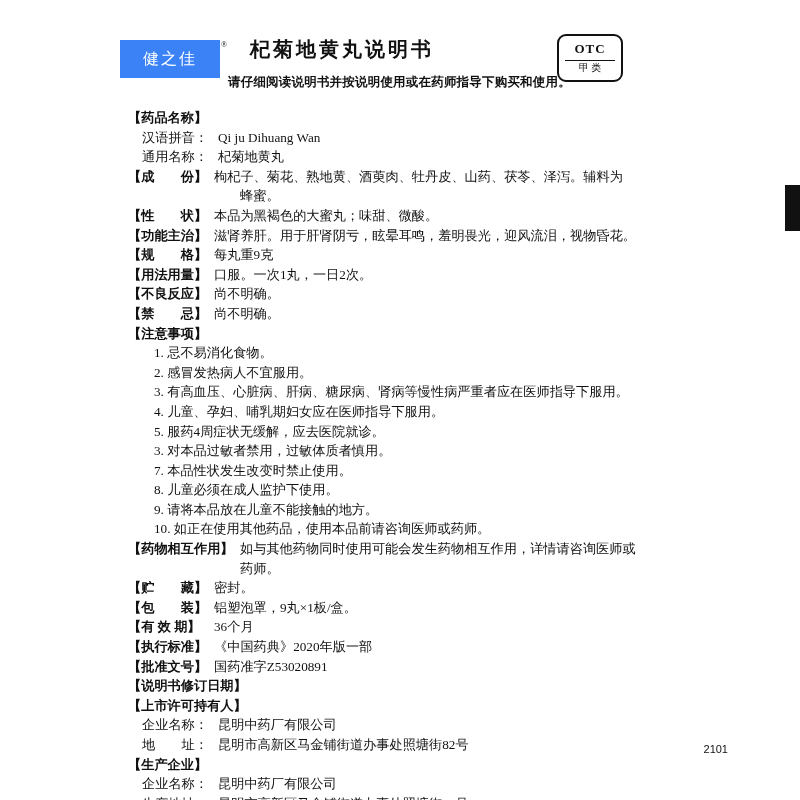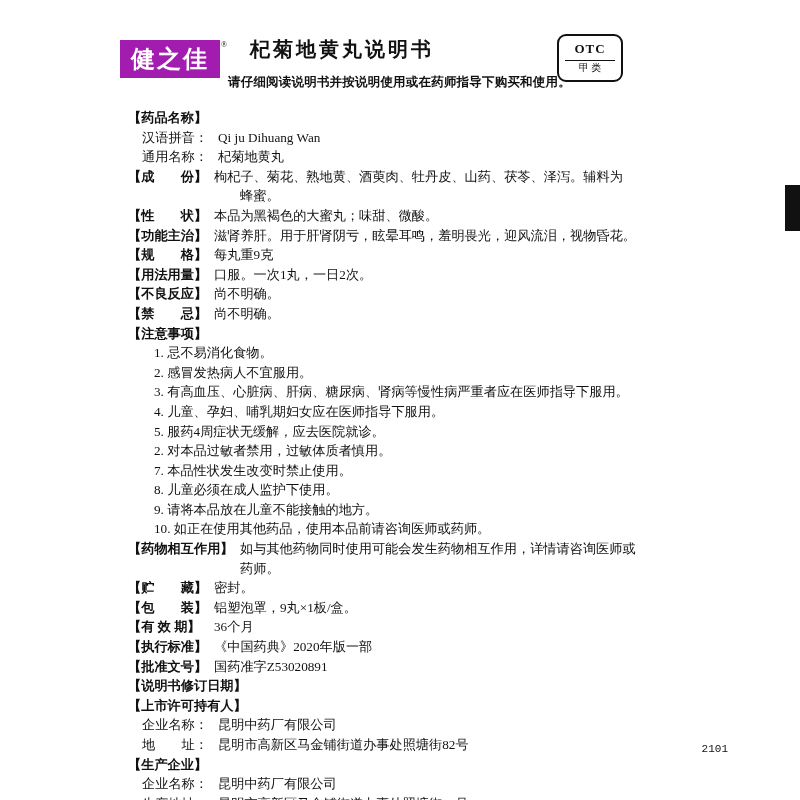--- a/index.html
+++ b/index.html
@@ -29,25 +29,25 @@
     top: 38px;
     width: 570px;
     height: 58px;
   }
   .brand-logo {
     position: absolute;
     left: 0;
     top: 2px;
     width: 100px;
     height: 38px;
-    background: #a21caf;
+    background: #3b82f6;
     color: #ffffff;
     font-family: "Liberation Serif", serif;
-    font-weight: bold;
-    font-size: 24px;
+    font-weight: normal;
+    font-size: 16px;
     letter-spacing: 2px;
     text-align: center;
     line-height: 38px;
     overflow: hidden;
   }
   .brand-reg {
     position: absolute;
     left: 101px;
     top: 2px;
     font-size: 8px;
@@ -142,21 +142,21 @@
     white-space: normal;
   }
   .cont-line {
     padding-left: 112px;
   }
   .page-code {
     position: absolute;
     right: 72px;
     bottom: 45px;
     font-size: 11px;
-    font-family: Liberation Mono, monospace;
+    font-family: Liberation Sans, sans-serif;
   }
   
   .edge-mark {
     position: absolute;
     right: 0;
     top: 185px;
     width: 15px;
     height: 46px;
     background: #111111;
   }
@@ -230,21 +230,21 @@
     </div>
 
     <div class="row">
       <span class="lbl">【注意事项】</span>
     </div>
     <div class="numlist-item">1. 忌不易消化食物。</div>
     <div class="numlist-item">2. 感冒发热病人不宜服用。</div>
     <div class="numlist-item">3. 有高血压、心脏病、肝病、糖尿病、肾病等慢性病严重者应在医师指导下服用。</div>
     <div class="numlist-item">4. 儿童、孕妇、哺乳期妇女应在医师指导下服用。</div>
     <div class="numlist-item">5. 服药4周症状无缓解，应去医院就诊。</div>
-    <div class="numlist-item">2. 对本品过敏者禁用，过敏体质者慎用。</div>
+    <div class="numlist-item">3. 对本品过敏者禁用，过敏体质者慎用。</div>
     <div class="numlist-item">7. 本品性状发生改变时禁止使用。</div>
     <div class="numlist-item">8. 儿童必须在成人监护下使用。</div>
     <div class="numlist-item">9. 请将本品放在儿童不能接触的地方。</div>
     <div class="numlist-item">10. 如正在使用其他药品，使用本品前请咨询医师或药师。</div>
 
     <div class="row">
       <span class="lbl" style="width:112px;">【药物相互作用】</span>
       <span class="val">如与其他药物同时使用可能会发生药物相互作用，详情请咨询医师或</span>
     </div>
     <div class="cont-line">药师。</div>

